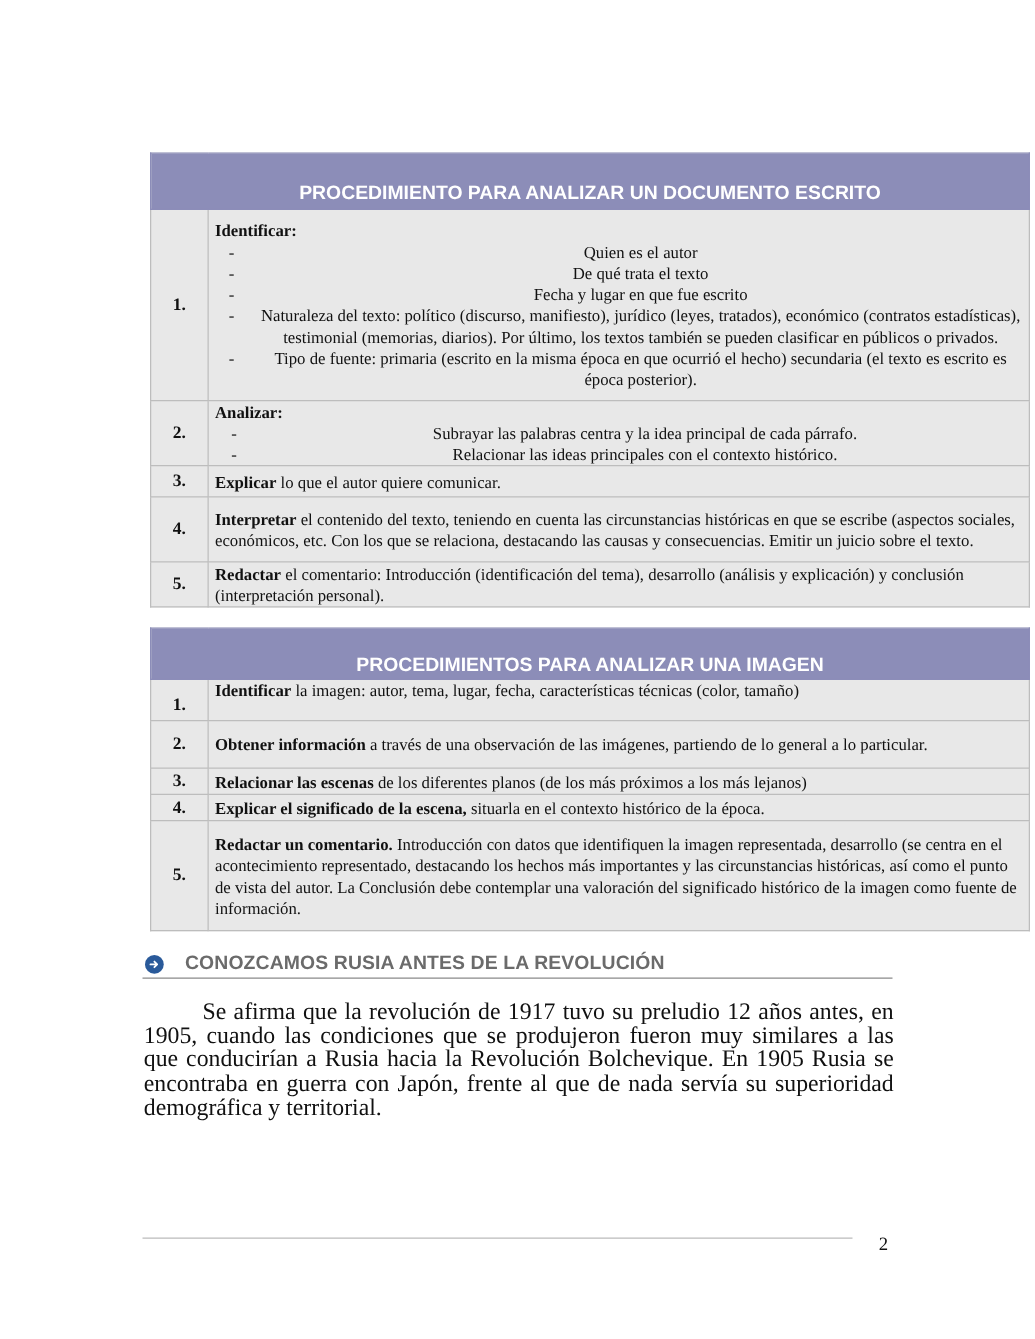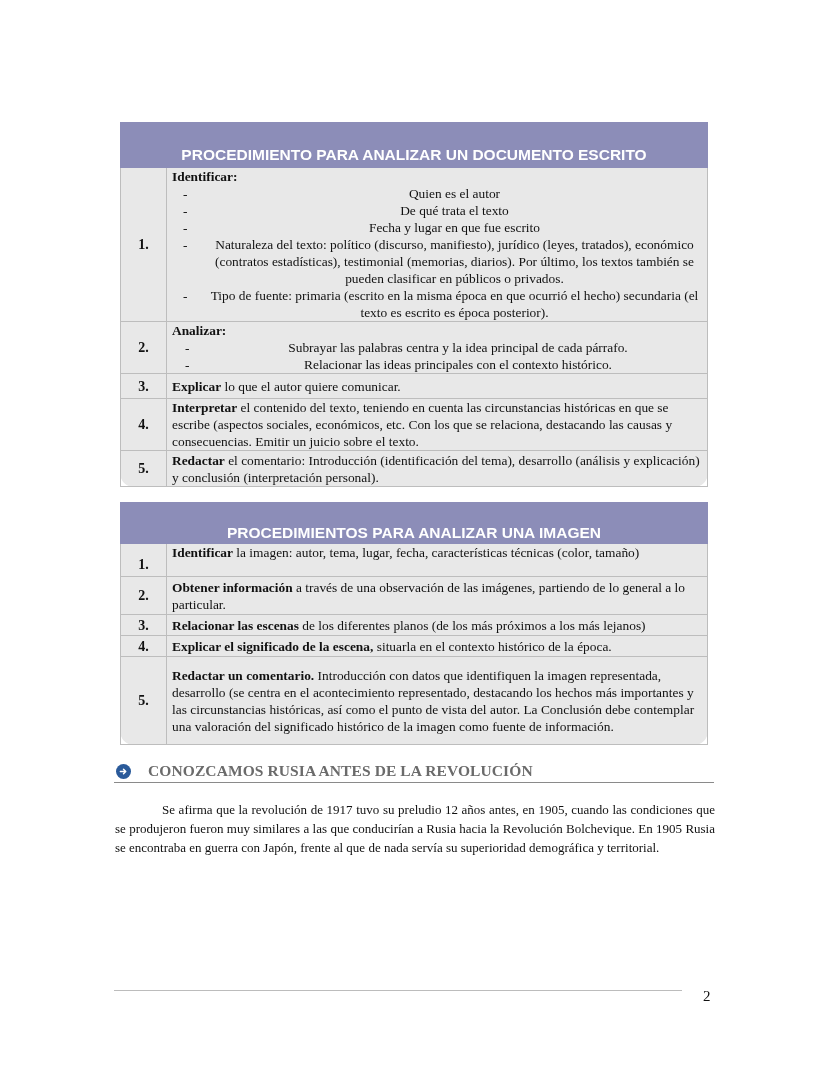--- a/index.html
+++ b/index.html
@@ -1,34 +1,34 @@
 <!DOCTYPE html>
 <html><head>
   <meta charset="utf-8">
   <style>
     html, body { margin: 0; padding: 0; background: #ffffff; }
     body { width: 828px; height: 1071px; position: relative; overflow: hidden; font-family: "Liberation Serif", serif; color: #111; }
-    .proc-table { position: absolute; left: 120px; width: 588px; border-collapse: collapse; background: #e8e8e8; font-size: 13.4px; line-height: 17px; border-radius: 14px; }
+    .proc-table { position: absolute; left: 120px; width: 704px; border-collapse: collapse; background: #e8e8e8; font-size: 13.4px; line-height: 17px; }
     .proc-table td { border: 1px solid #bdbdbd; vertical-align: middle; }
     .proc-table .hdr-row td { background: #8c8db8; border-color: #8c8db8; color: #fff; font-family: "Liberation Sans", sans-serif; font-weight: bold; font-size: 15.5px; text-align: center; padding: 0; }
     .proc-table .num { width: 43px; text-align: center; font-weight: bold; font-size: 14px; }
     .proc-table .cell { padding: 0 6px 0 5px; }
     .proc-table b { font-weight: bold; }
     ul.dash { list-style: none; margin: 0; padding: 0; text-align: center; }
     ul.dash li { position: relative; padding-left: 36px; }
     ul.dash li::before { content: "-"; position: absolute; left: 11px; }
     ul.dash.wide li { padding-left: 43px; }
     ul.dash.wide li::before { left: 13px; }
     #t1 { top: 122px; }
     #t2 { top: 502px; }
     .section-heading { position: absolute; left: 114px; top: 760px; width: 600px; height: 22px; border-bottom: 1px solid #8a8a8a; display: flex; align-items: center; }
     .arrow-icon { width: 15px; height: 15px; border-radius: 50%; background: #2a5a9a; display: inline-flex; align-items: center; justify-content: center; margin-left: 2px; }
     .arrow-icon svg { width: 9px; height: 9px; }
-    .section-title { margin-left: 17px; font-family: Liberation Serif, serif; font-weight: bold; font-size: 15.5px; color: #6b6b6b; letter-spacing: 0.1px; }
-    .body-text { position: absolute; left: 115px; top: 800px; width: 600px; font-size: 13px; line-height: 19.2px; text-align: justify; }
+    .section-title { margin-left: 17px; font-family: Liberation Sans, sans-serif; font-weight: bold; font-size: 15.5px; color: #6b6b6b; letter-spacing: 0.1px; }
+    .body-text { position: absolute; left: 115px; top: 800px; width: 600px; font-size: 19px; line-height: 19.2px; text-align: justify; }
     .body-text p { margin: 0; text-indent: 47px; }
     .footer-line { position: absolute; left: 114px; top: 990px; width: 568px; height: 1px; background: #bcbcbc; }
     .page-number { position: absolute; left: 703px; top: 988px; font-size: 15px; }
   </style>
 </head>
 <body>
 
 <table class="proc-table" id="t1">
   <tbody>
       <tr class="hdr-row">

